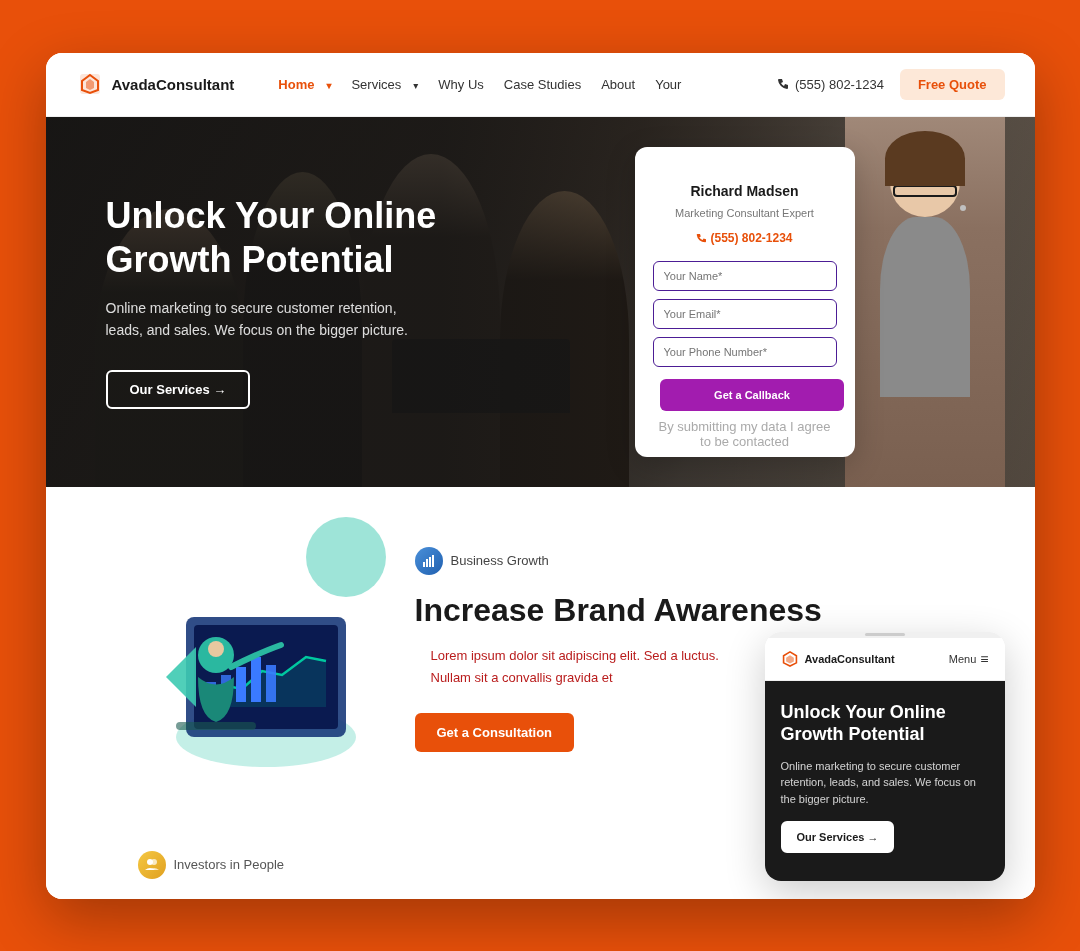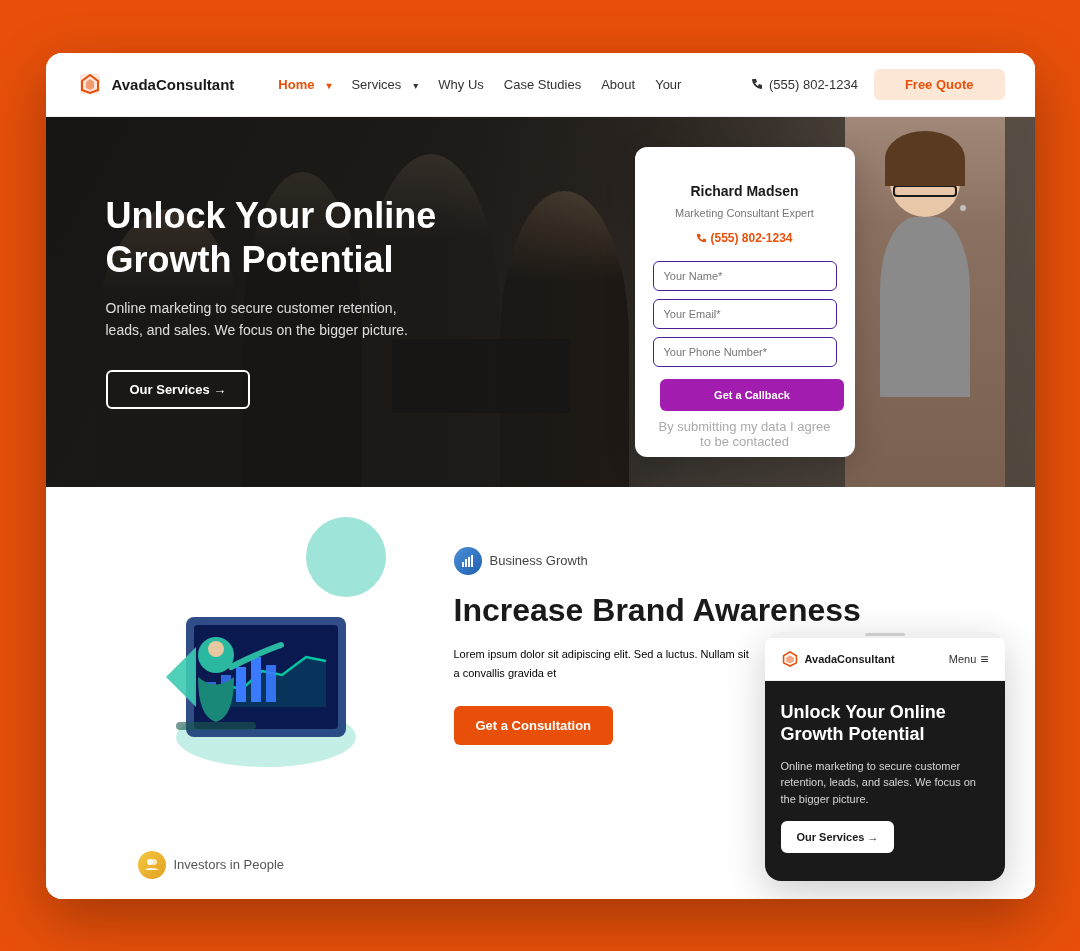--- a/index.html
+++ b/index.html
@@ -87,21 +87,21 @@
       align-items: center;
       gap: 6px;
       font-size: 13px;
       color: #333;
     }
 
     .free-quote-btn {
       background: #fde8d8;
       color: #E8500A;
       border: none;
-      padding: 8px 31px;
+      padding: 8px 18px;
       border-radius: 6px;
       font-size: 13px;
       font-weight: 600;
       cursor: pointer;
     }
 
     
     .hero {
       position: relative;
       height: 370px;
@@ -269,21 +269,21 @@
       width: 160px;
       background: linear-gradient(180deg, #8a7a6a 0%, #6a5a50 100%);
       overflow: hidden;
       z-index: 2;
     }
 
     
     .content-section {
       display: flex;
       padding: 50px 60px;
-      gap: 68px;
+      gap: 29px;
       align-items: flex-start;
       background: #fff;
       position: relative;
     }
 
     .illustration-area {
       flex: 0 0 280px;
       position: relative;
     }
 
@@ -325,25 +325,26 @@
 
     .section-title {
       font-size: 32px;
       font-weight: 800;
       color: #1a1a1a;
       line-height: 1.2;
       margin-bottom: 16px;
     }
 
     .section-body {
-      font-size: 11px;
-      color: #000000;
+      font-size: 13px;
+      color: #b91c1c;
       line-height: 1.7;
       margin-bottom: 24px;
       max-width: 300px;
+      margin-left: 16px;
     }
 
     .consultation-btn {
       background: #E8500A;
       color: #fff;
       border: none;
       padding: 12px 22px;
       border-radius: 6px;
       font-size: 13px;
       font-weight: 700;

